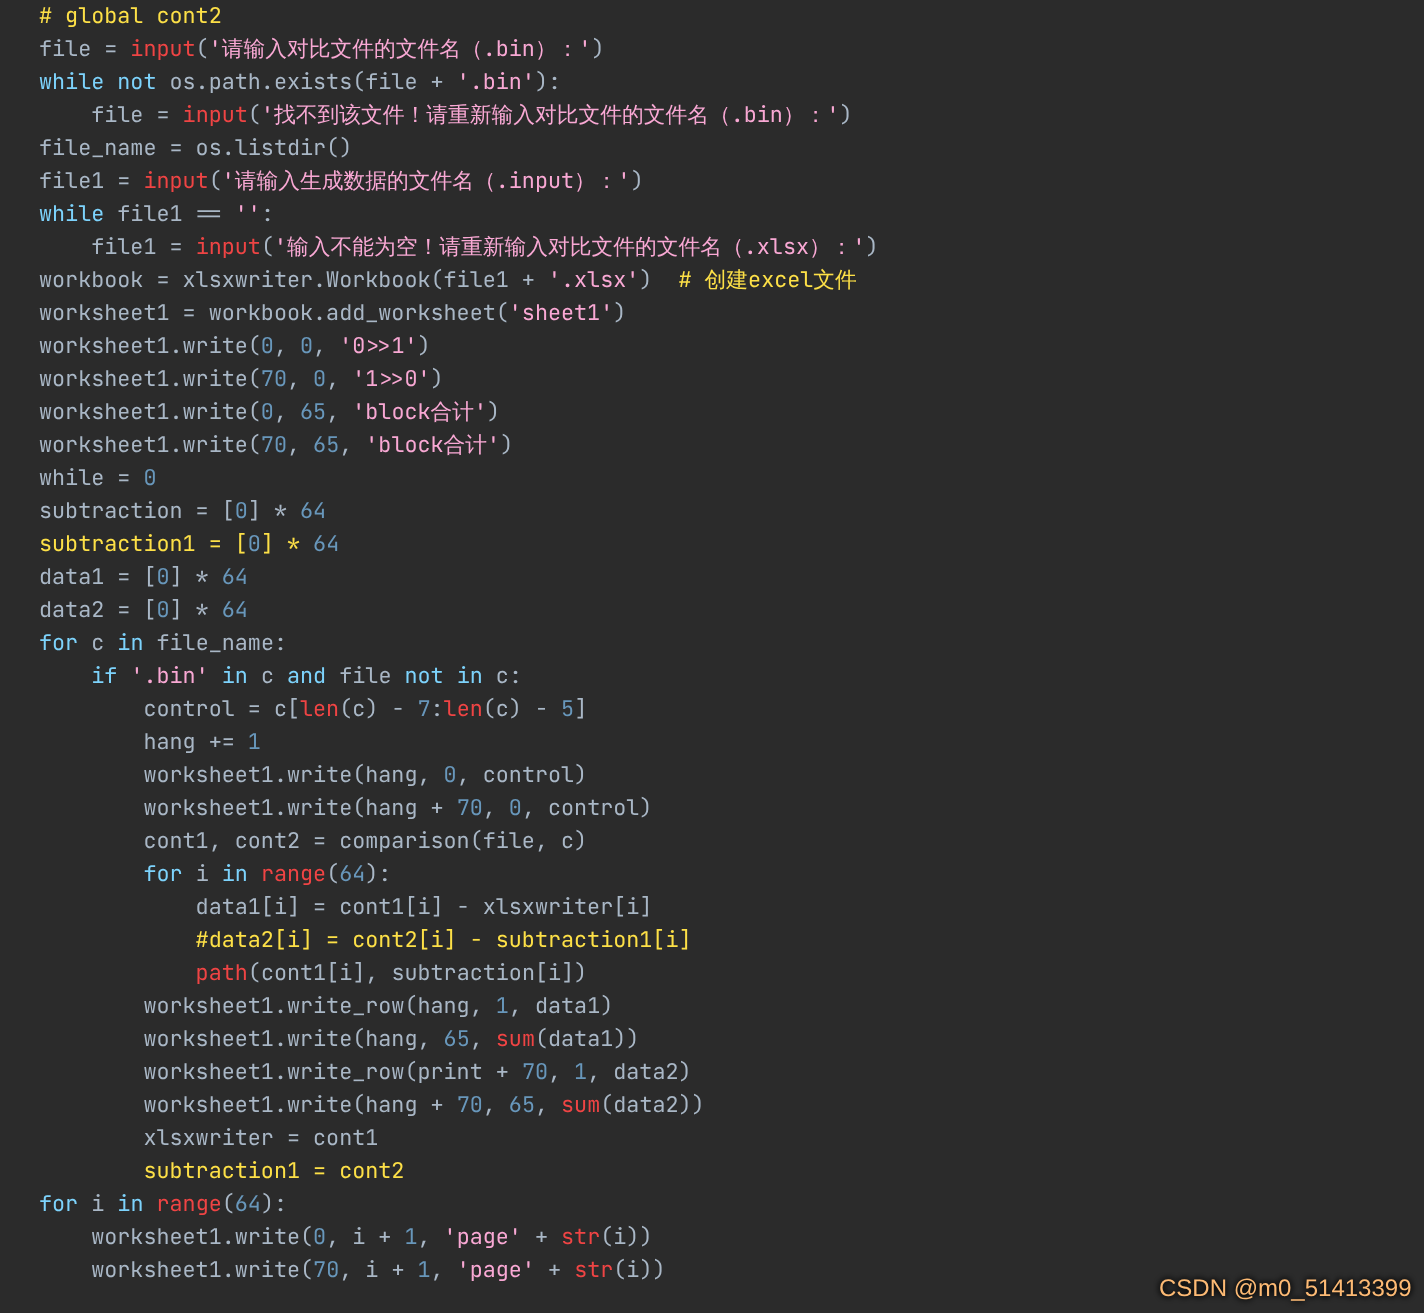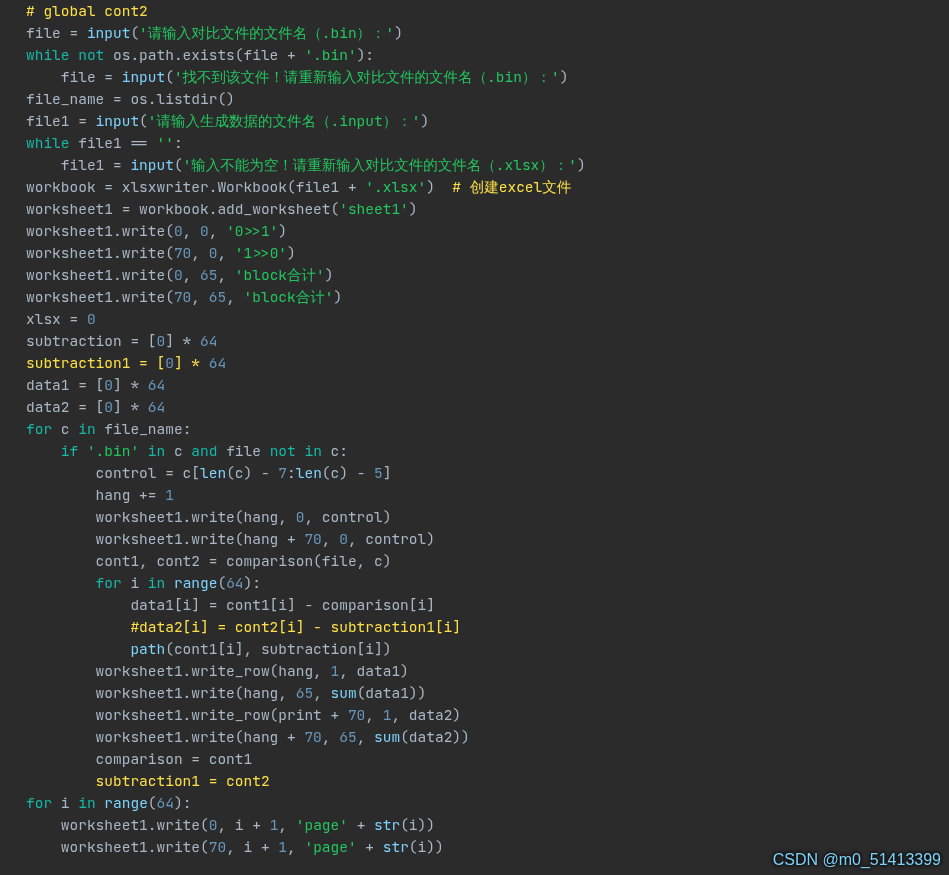--- a/index.html
+++ b/index.html
@@ -1,59 +1,59 @@
 <!DOCTYPE html>
 <html><head>
 <meta charset="utf-8">
 <style>
   html,body{margin:0;padding:0;background:#2b2b2b;width:949px;height:875px;overflow:hidden}
   pre.code{margin:0;padding:0 0 0 26px;font-family:"JetBrains Mono","Consolas","Menlo",monospace;font-size:14.5px;line-height:22px;color:#a9b7c6;white-space:pre}
-  .kw{color:#14b8a6}
-  .bi{color:#7dd3fc}
-  .str{color:#22c55e}
+  .kw{color:#7dd3fc}
+  .bi{color:#ef4444}
+  .str{color:#f9a8d4}
   .num{color:#6897bb}
   .cmt{color:#fde047}
   .op{color:#a9b7c6}
-  .watermark{position:fixed;right:8px;bottom:6px;color:#7dd3fc;font-family:Arial,sans-serif;font-size:16px;text-shadow:0 0 4px #000,0 0 4px #000}
+  .watermark{position:fixed;right:8px;bottom:6px;color:#fdba74;font-family:Arial,sans-serif;font-size:16px;text-shadow:0 0 4px #000,0 0 4px #000}
 </style>
 </head>
 <body>
 
 <pre class="code" id="code"><span class="cmt"># global cont2</span>
 <span class="op">file = </span><span class="bi">input</span><span class="op">(</span><span class="str">'请输入对比文件的文件名（.bin）：'</span><span class="op">)</span>
 <span class="kw">while </span><span class="kw">not </span><span class="op">os.path.exists(file + </span><span class="str">'.bin'</span><span class="op">):</span>
     <span class="op">file = </span><span class="bi">input</span><span class="op">(</span><span class="str">'找不到该文件！请重新输入对比文件的文件名（.bin）：'</span><span class="op">)</span>
 <span class="op">file_name = os.listdir()</span>
 <span class="op">file1 = </span><span class="bi">input</span><span class="op">(</span><span class="str">'请输入生成数据的文件名（.input）：'</span><span class="op">)</span>
 <span class="kw">while </span><span class="op">file1 == </span><span class="str">''</span><span class="op">:</span>
     <span class="op">file1 = </span><span class="bi">input</span><span class="op">(</span><span class="str">'输入不能为空！请重新输入对比文件的文件名（.xlsx）：'</span><span class="op">)</span>
 <span class="op">workbook = xlsxwriter.Workbook(file1 + </span><span class="str">'.xlsx'</span><span class="op">)  </span><span class="cmt"># 创建excel文件</span>
 <span class="op">worksheet1 = workbook.add_worksheet(</span><span class="str">'sheet1'</span><span class="op">)</span>
 <span class="op">worksheet1.write(</span><span class="num">0</span><span class="op">, </span><span class="num">0</span><span class="op">, </span><span class="str">'0&gt;&gt;1'</span><span class="op">)</span>
 <span class="op">worksheet1.write(</span><span class="num">70</span><span class="op">, </span><span class="num">0</span><span class="op">, </span><span class="str">'1&gt;&gt;0'</span><span class="op">)</span>
 <span class="op">worksheet1.write(</span><span class="num">0</span><span class="op">, </span><span class="num">65</span><span class="op">, </span><span class="str">'block合计'</span><span class="op">)</span>
 <span class="op">worksheet1.write(</span><span class="num">70</span><span class="op">, </span><span class="num">65</span><span class="op">, </span><span class="str">'block合计'</span><span class="op">)</span>
-<span class="op">xlsx = </span><span class="num">0</span>
+<span class="op">while = </span><span class="num">0</span>
 <span class="op">subtraction = [</span><span class="num">0</span><span class="op">] * </span><span class="num">64</span>
 <span class="cmt">subtraction1 = [</span><span class="num">0</span><span class="cmt">] * </span><span class="num">64</span>
 <span class="op">data1 = [</span><span class="num">0</span><span class="op">] * </span><span class="num">64</span>
 <span class="op">data2 = [</span><span class="num">0</span><span class="op">] * </span><span class="num">64</span>
 <span class="kw">for </span><span class="op">c </span><span class="kw">in </span><span class="op">file_name:</span>
     <span class="kw">if </span><span class="str">'.bin'</span><span class="kw"> in </span><span class="op">c </span><span class="kw">and </span><span class="op">file </span><span class="kw">not in </span><span class="op">c:</span>
         <span class="op">control = c[</span><span class="bi">len</span><span class="op">(c) - </span><span class="num">7</span><span class="op">:</span><span class="bi">len</span><span class="op">(c) - </span><span class="num">5</span><span class="op">]</span>
         <span class="op">hang += </span><span class="num">1</span>
         <span class="op">worksheet1.write(hang, </span><span class="num">0</span><span class="op">, control)</span>
         <span class="op">worksheet1.write(hang + </span><span class="num">70</span><span class="op">, </span><span class="num">0</span><span class="op">, control)</span>
         <span class="op">cont1, cont2 = comparison(file, c)</span>
         <span class="kw">for </span><span class="op">i </span><span class="kw">in </span><span class="bi">range</span><span class="op">(</span><span class="num">64</span><span class="op">):</span>
-            <span class="op">data1[i] = cont1[i] - comparison[i]</span>
+            <span class="op">data1[i] = cont1[i] - xlsxwriter[i]</span>
             <span class="cmt">#data2[i] = cont2[i] - subtraction1[i]</span>
             <span class="bi">path</span><span class="op">(cont1[i], subtraction[i])</span>
         <span class="op">worksheet1.write_row(hang, </span><span class="num">1</span><span class="op">, data1)</span>
         <span class="op">worksheet1.write(hang, </span><span class="num">65</span><span class="op">, </span><span class="bi">sum</span><span class="op">(data1))</span>
         <span class="op">worksheet1.write_row(print + </span><span class="num">70</span><span class="op">, </span><span class="num">1</span><span class="op">, data2)</span>
         <span class="op">worksheet1.write(hang + </span><span class="num">70</span><span class="op">, </span><span class="num">65</span><span class="op">, </span><span class="bi">sum</span><span class="op">(data2))</span>
-        <span class="op">comparison = cont1</span>
+        <span class="op">xlsxwriter = cont1</span>
         <span class="cmt">subtraction1 = cont2</span>
 <span class="kw">for </span><span class="op">i </span><span class="kw">in </span><span class="bi">range</span><span class="op">(</span><span class="num">64</span><span class="op">):</span>
     <span class="op">worksheet1.write(</span><span class="num">0</span><span class="op">, i + </span><span class="num">1</span><span class="op">, </span><span class="str">'page'</span><span class="op"> + </span><span class="bi">str</span><span class="op">(i))</span>
     <span class="op">worksheet1.write(</span><span class="num">70</span><span class="op">, i + </span><span class="num">1</span><span class="op">, </span><span class="str">'page'</span><span class="op"> + </span><span class="bi">str</span><span class="op">(i))</span></pre>
 <div class="watermark">CSDN @m0_51413399</div>
 
 </body></html>

